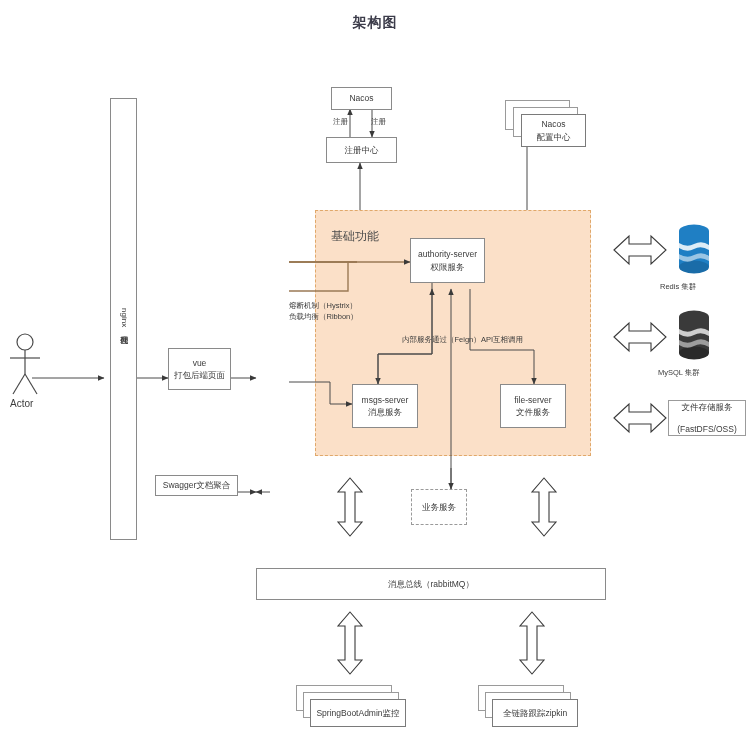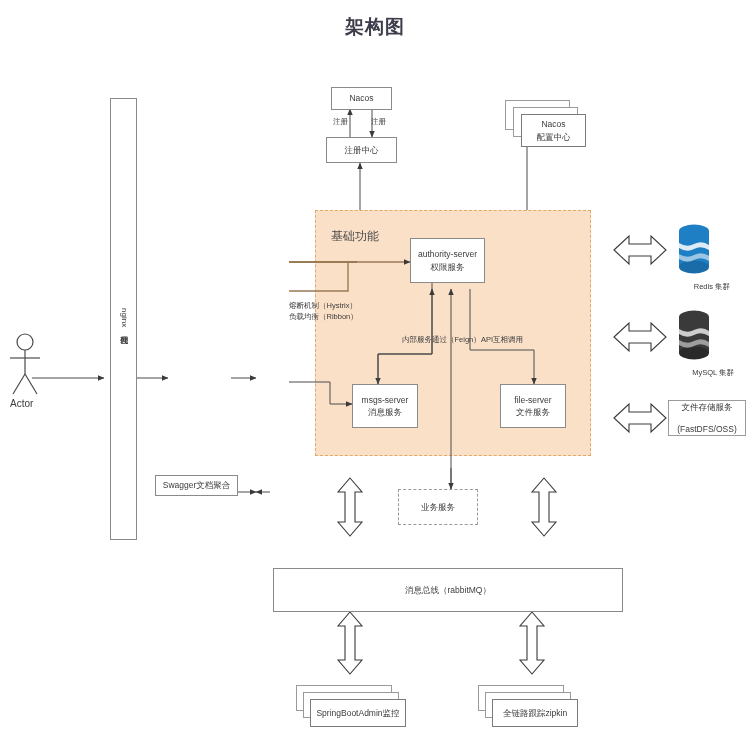--- a/index.html
+++ b/index.html
@@ -2,21 +2,21 @@
 <html><head>
 <meta charset="utf-8">
 <style>
   html,body{margin:0;padding:0;background:#ffffff;}
   body{width:750px;height:750px;position:relative;overflow:hidden;
        font-family:"Liberation Sans","DejaVu Sans",sans-serif;color:#3b3b3b;}
   .canvas{position:absolute;left:0;top:0;width:750px;height:750px;}
 
   
   .title{position:absolute;left:0;top:14px;width:750px;text-align:center;
-         font-size:19px;font-weight:bold;color:#3c3c4a;letter-spacing:1px;}
+         font-size:14px;font-weight:bold;color:#3c3c4a;letter-spacing:1px;}
 
   .box{position:absolute;box-sizing:border-box;border:1px solid #8a8a8a;
        background:#ffffff;display:flex;flex-direction:column;align-items:center;
        justify-content:center;font-size:8.5px;line-height:1.45;text-align:center;
        color:#3b3b3b;}
   .box .l2{display:block;}
   .box.dashed{border:1px dashed #9a9a9a;background:transparent;}
   .box.thin{border-color:#9b9b9b;justify-content:space-between;}
 
   .panel{position:absolute;box-sizing:border-box;border:1px dashed #e0a86a;
@@ -27,21 +27,21 @@
   .stack-wrap .sh{position:absolute;box-sizing:border-box;border:1px solid #9a9a9a;
         background:#fff;}
   .stack-wrap .front{position:absolute;box-sizing:border-box;border:1px solid #7a7a7a;
         background:#fff;display:flex;flex-direction:column;align-items:center;
         justify-content:center;font-size:8.5px;line-height:1.45;text-align:center;}
 
   .lbl{position:absolute;font-size:7.5px;color:#3b3b3b;line-height:1.5;white-space:nowrap;}
 
   svg.wires{position:absolute;left:0;top:0;width:750px;height:750px;overflow:visible;}
 
-  .cap{position:absolute;font-size:7.5px;text-align:right;color:#3b3b3b;white-space:nowrap;}
+  .cap{position:absolute;font-size:7.5px;text-align:left;color:#3b3b3b;white-space:nowrap;}
 
   .cyl{position:absolute;}
   .actor-lbl{position:absolute;font-size:10px;color:#3b3b3b;}
 </style>
 </head>
 <body>
 
 <div class="canvas">
 
   <div class="title">架构图</div>
@@ -131,20 +131,24 @@
 
   <div class="box" style="left:110px;top:98px;width:27px;height:442px;">
     <div style="writing-mode:vertical-rl;text-orientation:mixed;line-height:1.6;font-size:8px;">
       <span>nginx</span>
     </div>
     <div style="writing-mode:vertical-rl;text-orientation:upright;line-height:1.2;font-size:8px;margin-top:2px;">
       <span>公网代理</span>
     </div>
   </div>
 
+  <div class="box" style="left:168px;top:348px;width:63px;height:42px;">
+    <span>vue</span>
+    <span class="l2">打包后端页面</span>
+  </div>
 
 
   <div class="box" style="left:155px;top:475px;width:83px;height:21px;">
     <span>Swagger文档聚合</span>
   </div>
 
   <div class="box" style="left:331px;top:87px;width:61px;height:23px;">
     <span>Nacos</span>
   </div>
   <div class="lbl" style="left:333px;top:116px;">注册</div>
@@ -176,25 +180,25 @@
   <div class="box" style="left:500px;top:384px;width:66px;height:44px;">
     <span>file-server</span>
     <span class="l2">文件服务</span>
   </div>
 
   <div class="lbl" style="left:289px;top:300px;">熔断机制（Hystrix）</div>
   <div class="lbl" style="left:289px;top:311px;">负载均衡（Ribbon）</div>
   <div class="lbl" style="left:402px;top:334px;">内部服务通过（Feign）</div>
   <div class="lbl" style="left:481px;top:334px;">API互相调用</div>
 
-  <div class="box dashed" style="left:398px;top:489px;width:80px;height:36px;">
+  <div class="box dashed" style="left:411px;top:489px;width:56px;height:36px;">
     <span>业务服务</span>
   </div>
 
-  <div class="box" style="left:273px;top:568px;width:350px;height:44px;">
+  <div class="box" style="left:256px;top:568px;width:350px;height:32px;">
     <span>消息总线（rabbitMQ）</span>
   </div>
 
   <div class="stack-wrap" style="left:478px;top:685px;width:120px;height:55px;">
     <div class="sh" style="left:0;top:0;width:86px;height:26px;"></div>
     <div class="sh" style="left:7px;top:7px;width:86px;height:26px;"></div>
     <div class="front" style="left:14px;top:14px;width:86px;height:28px;">
       <span>全链路跟踪zipkin</span>
     </div>
   </div>

